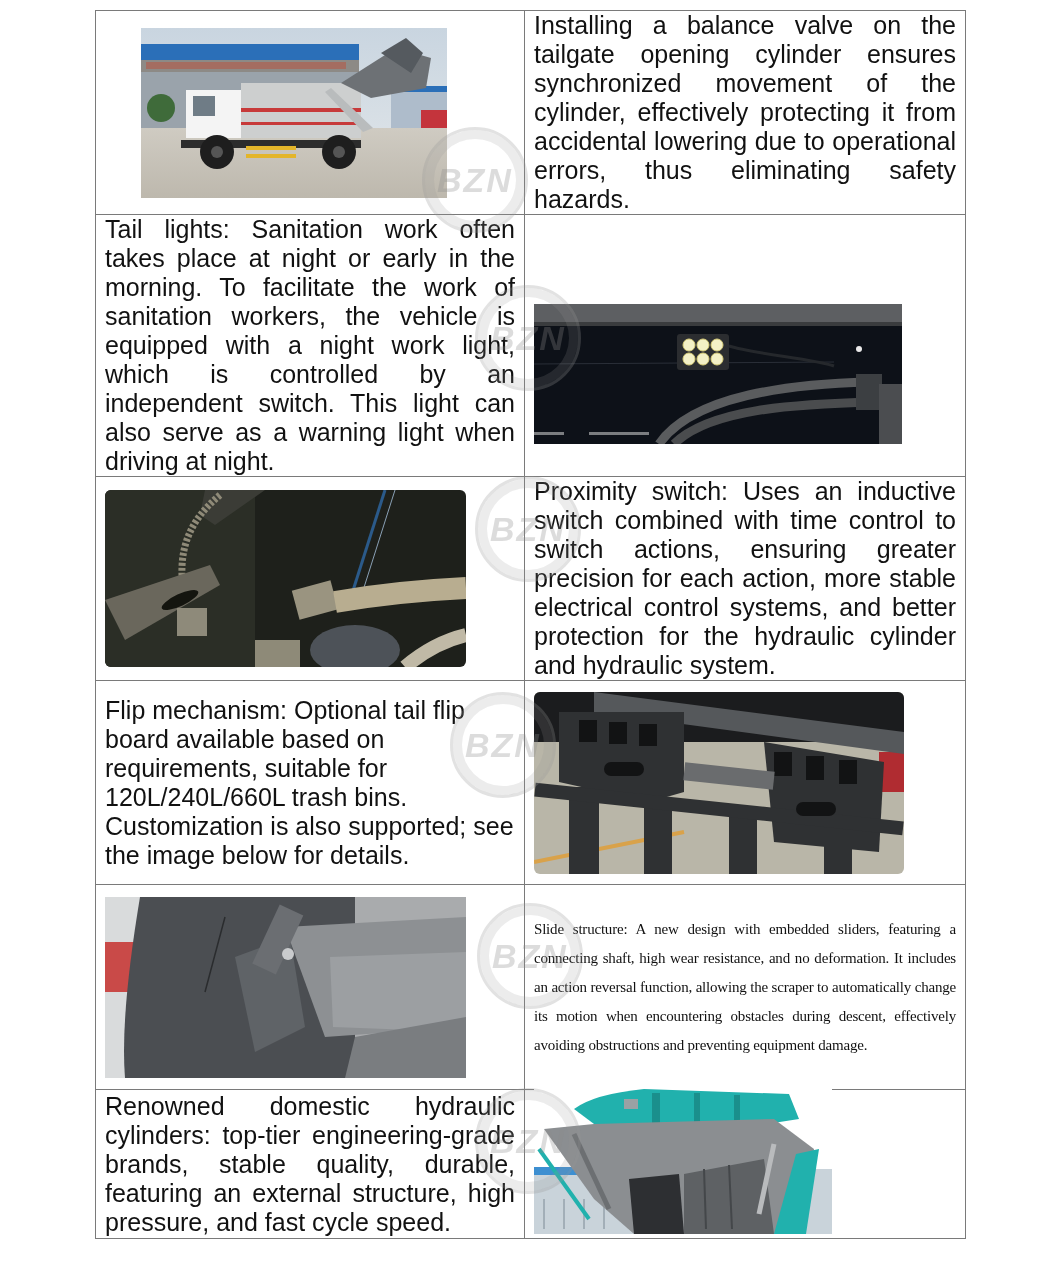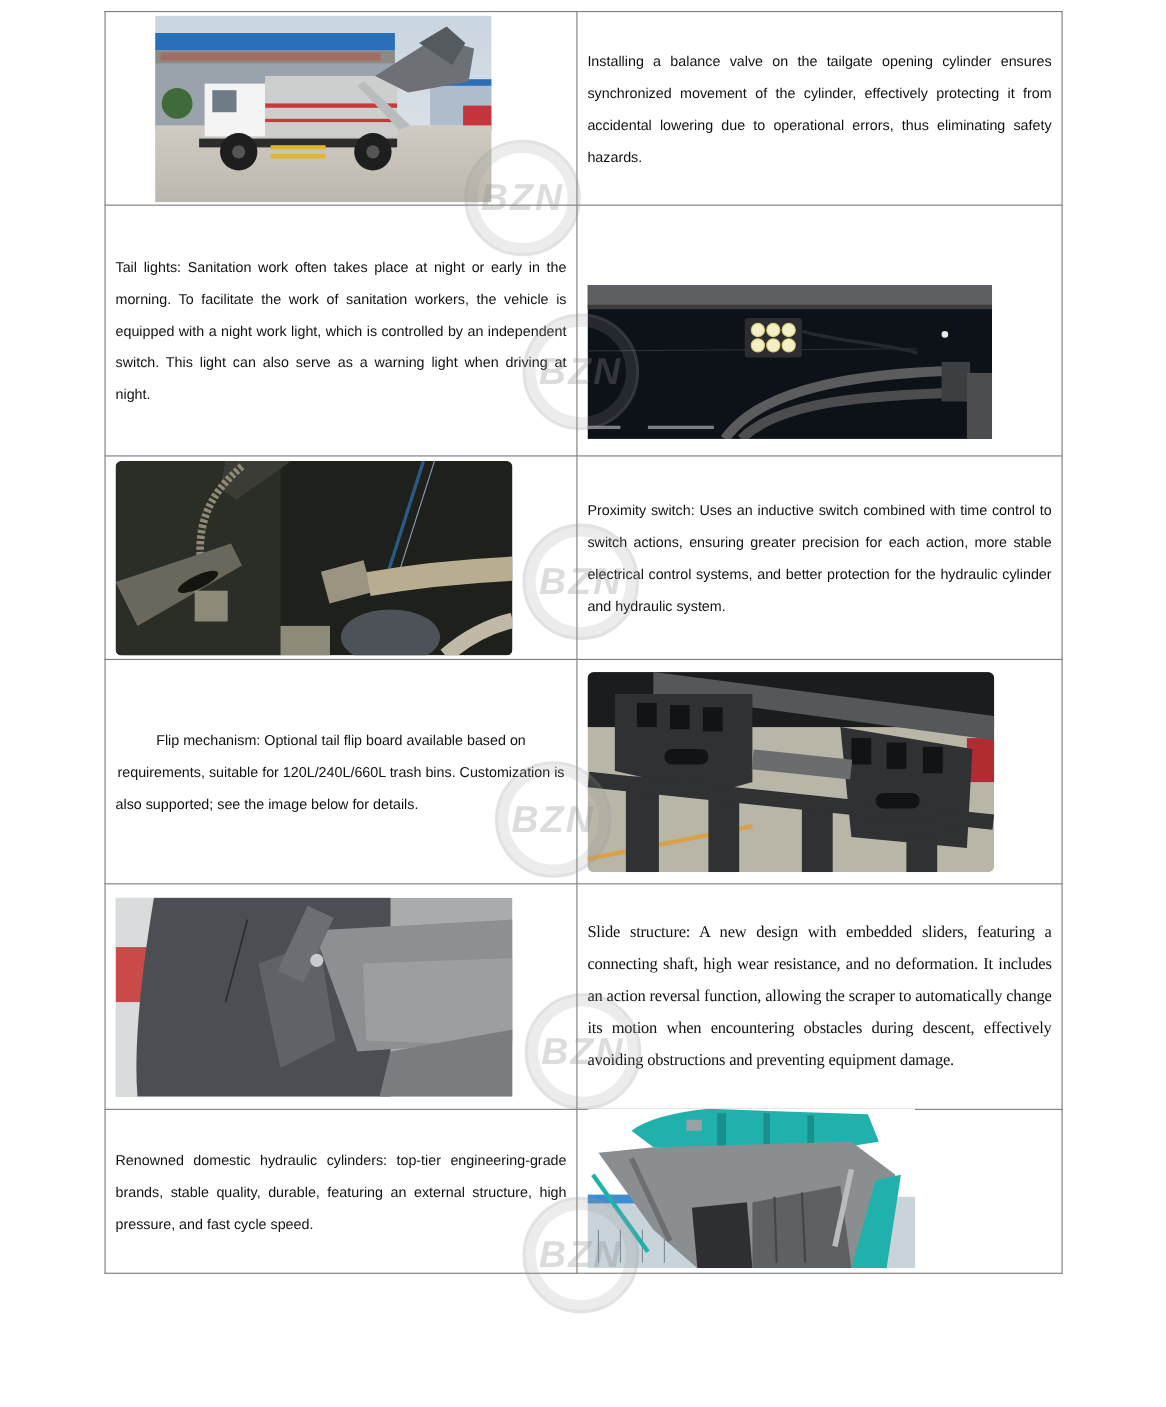--- a/index.html
+++ b/index.html
@@ -3,22 +3,22 @@
   <meta charset="utf-8">
   <style>
     html, body { margin: 0; padding: 0; background: #ffffff; }
     body { width: 1060px; height: 1279px; position: relative; overflow: hidden;
            font-family: "Liberation Sans", "DejaVu Sans", sans-serif; color: #111; }
     .sheet { position: absolute; left: 95px; top: 10px; width: 870px; }
     table.spec { border-collapse: collapse; width: 870px; table-layout: fixed; }
     table.spec td { border: 1.5px solid #7a7a7a; vertical-align: middle; padding: 0; position: relative; }
     td.col-left { width: 428px; }
     td.col-right { width: 440px; }
-    .txt { font-size: 13px; line-height: 29px; text-align: justify; text-align-last: left; padding: 0 9px; }
-    .txt.ragged { text-align: center; }
+    .txt { font-size: 25px; line-height: 29px; text-align: justify; text-align-last: left; padding: 0 9px; }
+    .txt.ragged { text-align: left; }
     .txt.cjk { font-family: Liberation Serif, serif; font-size: 15px; line-height: 29px; letter-spacing: -0.2px; }
     .photo { position: relative; overflow: hidden; }
     .rounded { border-radius: 6px; }
     .watermark { position: absolute; width: 100px; height: 100px; border-radius: 50%;
                  border: 3px solid rgba(150,150,150,0.28); box-shadow: inset 0 0 0 6px rgba(255,255,255,0), inset 0 0 0 9px rgba(150,150,150,0.18);
                  color: rgba(140,140,140,0.3); font: italic bold 34px "Liberation Sans", sans-serif;
                  display: flex; align-items: center; justify-content: center; pointer-events: none; letter-spacing: 2px; z-index: 5; text-align: right; }
   </style>
 </head>
 <body>

